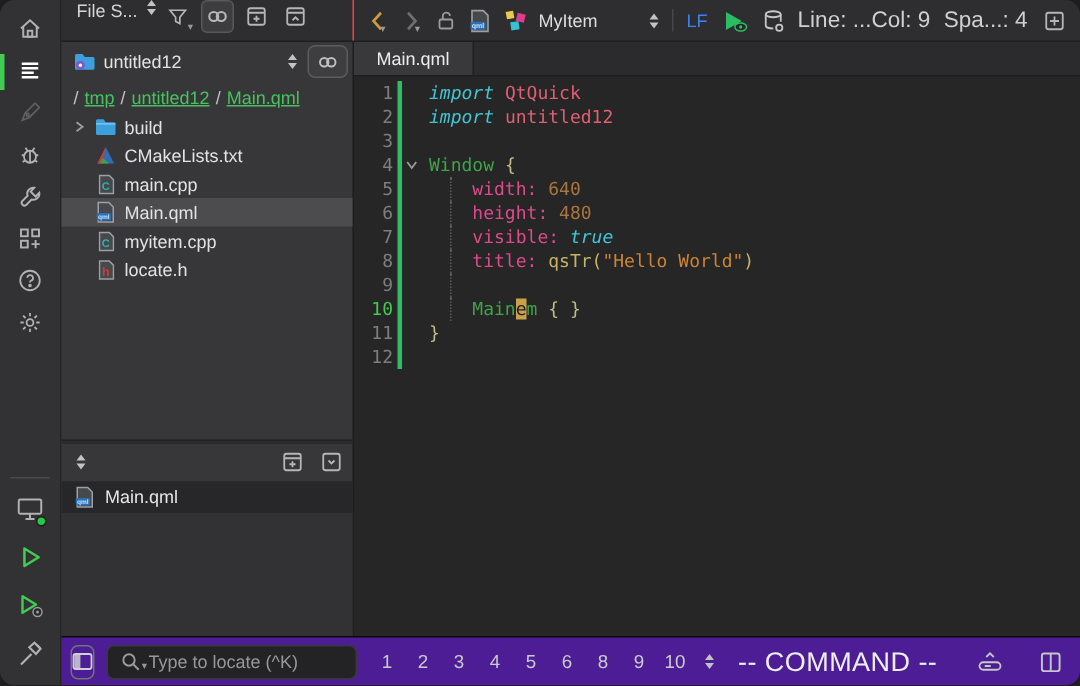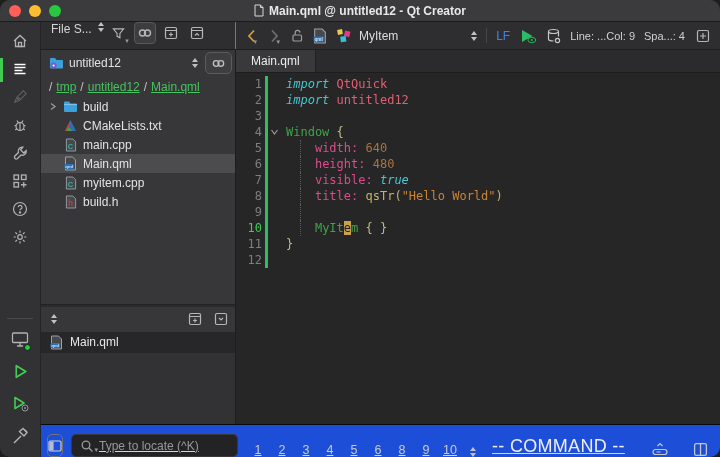--- a/index.html
+++ b/index.html
@@ -50,21 +50,21 @@
   .stepper .up { border-bottom:4px solid #c2c2c4; }
   .stepper .dn { border-top:4px solid #c2c2c4; }
   .tiny-caret { position:absolute; right:1px; bottom:0; font-size:7px; color:#98989a; line-height:7px; }
 
   .editor-toolbar { flex:1; display:flex; align-items:center; gap:9px; padding:0 8px; min-width:0; }
   .nav-arrow { position:relative; width:14px; height:18px; display:flex; align-items:center; justify-content:center; }
   .back { color:#cd9a42; } .fwd { color:#6e6e70; } .lock { color:#9c9c9e; }
   .symbol-combo { display:flex; align-items:center; gap:7px; color:#dedede; }
   .vdiv { width:1px; height:15px; background:#47474a; }
   .lf { color:#3b82f6; }
-  .pos-text { font-size:11px; color:#d0d0d0; white-space:nowrap; }
+  .pos-text { font-size:15px; color:#d0d0d0; white-space:nowrap; }
 
   
   .content-row { flex:1; display:flex; min-height:0; }
 
   .nav-panel { flex:0 0 195px; background:#373739; border-right:1px solid #1d1d1f;
     display:flex; flex-direction:column; min-height:0; }
   .project-row { flex:0 0 26px; display:flex; align-items:center; gap:5px; padding:2px 3px 2px 8px; }
   .project-name { color:#e2e2e2; }
   .link-btn { width:27px; height:22px; margin-left:2px; border:1px solid #5c5c5e; border-radius:5px;
     background:#3e3e40; display:flex; align-items:center; justify-content:center; color:#c0c0c2; }
@@ -104,57 +104,41 @@
   .tk-type { color:var(--c-type); }
   .tk-prop { color:var(--c-property); }
   .tk-num  { color:var(--c-number); }
   .tk-fn   { color:var(--c-function); }
   .tk-str  { color:var(--c-string); }
   .tk-brace{ color:var(--c-brace); }
   .tk-pl   { color:#d4d4d4; }
   .tk-cursor { background:var(--c-cursor_bg); color:#1d1d1f; }
 
   
-  .status-bar { flex:0 0 33px; background:#1d4ed8; border-top:1px solid #0a0a0c;
-    display:flex; align-items:flex-end; gap:8px; padding:0 12px 0 6px;text-decoration:underline; }
+  .status-bar { flex:0 0 33px; background:#4c1d95; border-top:1px solid #0a0a0c;
+    display:flex; align-items:center; gap:8px; padding:0 12px 0 6px; }
   .panel-toggle { width:23px; height:23px; border:1px solid #737375; border-radius:5px;
     display:flex; align-items:center; justify-content:center; color:#d0d0d2; }
   .locator { width:192px; height:23px; background:#232325; border:1px solid #39393b; border-radius:5px;
     display:flex; align-items:center; gap:5px; padding:0 8px; position:relative; }
   .locator input { background:transparent; border:none; outline:none; color:#c8c8ca; width:130px;
     font-family:"Liberation Sans", sans-serif; font-size:12px; }
   .locator input::placeholder { color:#98989a; }
   .output-row { display:flex; align-items:center; }
   .output-btn { width:24px; text-align:center; color:#cacacc; font-size:12.5px; }
   .sb-spacer { flex:1; }
   .vim-mode { color:#eeeeee; font-size:18px; letter-spacing:.3px; white-space:nowrap; }
   .sb-icon { display:flex; align-items:center; justify-content:center; color:#c6c6c8; }
   .gap30 { width:22px; }
 </style>
 </head>
 <body>
 
 <div class="window">
 
-  <div class="titlebar">
-    <div class="traffic">
-      <div class="light" style="background:var(--c-traffic_red)"></div>
-      <div class="light" style="background:var(--c-traffic_yellow)"></div>
-      <div class="light" style="background:var(--c-traffic_green)"></div>
-    </div>
-    <div class="title">
-      <span style="display:flex">
-        <svg width="10" height="13" viewBox="0 0 10 13" fill="none" stroke="#d8d8d8" stroke-width="1">
-            <path d="M1 1 h5.5 L9 3.5 V12 H1 Z"></path>
-            <path d="M6.5 1 V3.5 H9"></path>
-          </svg>
-      </span>
-      <span>Main.qml @ untitled12 - Qt Creator</span>
-    </div>
-  </div>
 
   <div class="main">
 
     <div class="activity">
       <div class="act-item">
           <span><svg width="18" height="18" viewBox="0 0 18 18" fill="none" stroke="currentColor" stroke-width="1.3">
               <path d="M3 9 L9 3.5 L15 9"></path>
               <path d="M4.5 8 V14.5 H13.5 V8"></path>
               <rect x="7.5" y="10.5" width="3" height="4"></rect>
             </svg></span>
@@ -428,21 +412,21 @@
                 <span>myitem.cpp</span>
               </div>
               <div class="tree-row">
                 <span class="chev"></span>
                 <span class="fic">
                   <svg width="12" height="14" viewBox="0 0 13 15">
                     <path d="M1.5 1 h7 L11.5 4 V14 H1.5 Z" fill="#46484c" stroke="#9aa0a6" stroke-width="1"></path>
                     <text x="6" y="12" font-size="9" fill="#d23b3b" font-weight="bold" text-anchor="middle" font-family="sans-serif">h</text>
                   </svg>
                 </span>
-                <span>build.h</span>
+                <span>locate.h</span>
               </div>
             </div>
           <div class="tree-gap"></div>
           <div class="od-divider"></div>
           <div class="opendocs-header">
             <span class="stepper">
                 <i class="up"></i>
                 <i class="dn"></i>
               </span>
             <span style="flex:1"></span>
@@ -535,21 +519,21 @@
               <div class="code-line">
                 <span class="ln">9</span>
                 <span class="bar"></span>
                 <span class="fold"></span>
                 <span class="txt"><span class="guide-mark"></span></span>
               </div>
               <div class="code-line">
                 <span class="ln current">10</span>
                 <span class="bar"></span>
                 <span class="fold"></span>
-                <span class="txt"><span class="guide-mark"></span><span class="tk-pl">    </span><span class="tk-type">MyIt</span><span class="tk-cursor">e</span><span class="tk-type">m</span><span class="tk-pl"> </span><span class="tk-brace">{ }</span></span>
+                <span class="txt"><span class="guide-mark"></span><span class="tk-pl">    </span><span class="tk-type">Main</span><span class="tk-cursor">e</span><span class="tk-type">m</span><span class="tk-pl"> </span><span class="tk-brace">{ }</span></span>
               </div>
               <div class="code-line">
                 <span class="ln">11</span>
                 <span class="bar"></span>
                 <span class="fold"></span>
                 <span class="txt"><span class="tk-brace">}</span></span>
               </div>
               <div class="code-line">
                 <span class="ln">12</span>
                 <span class="bar"></span>

